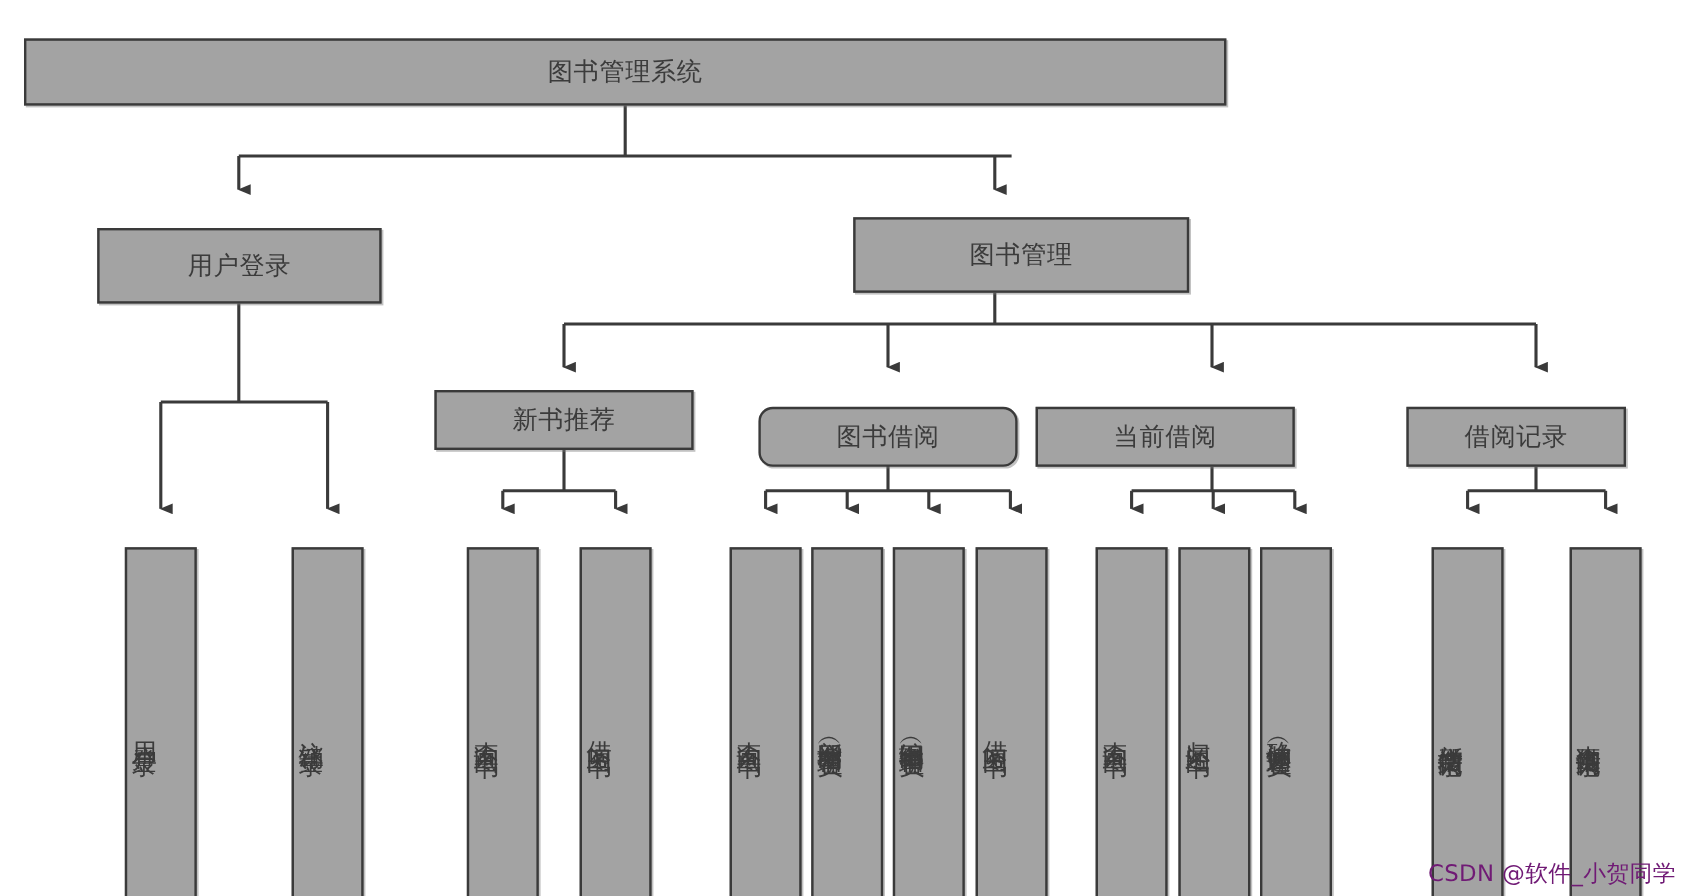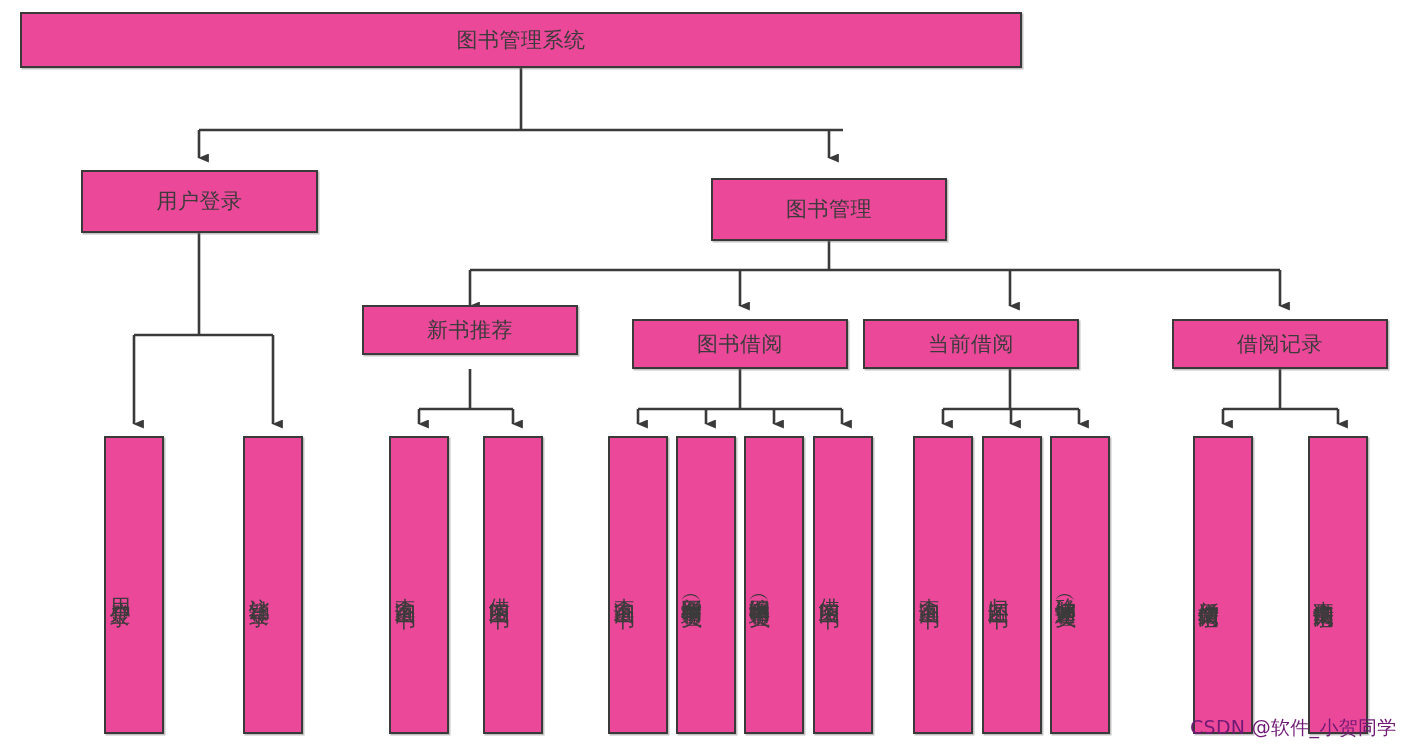--- a/index.html
+++ b/index.html
@@ -21,27 +21,28 @@
     position: absolute;
     left: 0;
     top: 0;
     width: 1405px;
     height: 747px;
   }
   .node {
     position: absolute;
     box-sizing: border-box;
     border: 2.4px solid #3a3a3a;
-    background: #ec4899;
+    background: #a3a3a3;
     color: #3b3b3b;
     display: flex;
     align-items: center;
     justify-content: center;
     z-index: 3;
     box-shadow: 1.5px 1.5px 0 0 rgba(120,120,120,0.45);
+    margin-top: 20px;
   }
   .node-label {
     font-size: 21px;
     line-height: 1.18;
     letter-spacing: 0.5px;
     color: #3b3b3b;
     white-space: nowrap;
     text-align: center;
   }
   .node.vertical {
@@ -127,34 +128,34 @@
     </g>
   </svg>
 
   <div class="node" style="left:20px; top:12px; width:1002px; height:56px;">
     <span class="node-label">图书管理系统</span>
   </div>
 
   <div class="node" style="left:81px; top:170px; width:237px; height:63px;">
     <span class="node-label">用户登录</span>
   </div>
-  <div class="node" style="left:711px; top:178px; width:236px; height:63px;">
+  <div class="node" style="left:711px; top:161px; width:280px; height:63px;">
     <span class="node-label">图书管理</span>
   </div>
 
   <div class="node" style="left:362px; top:305px; width:216px; height:50px;">
     <span class="node-label">新书推荐</span>
   </div>
-  <div class="node" style="left:632px; top:319px; width:216px; height:50px;">
+  <div class="node" style="left:632px; top:319px; width:216px; height:50px;border-radius:12px;">
     <span class="node-label">图书借阅</span>
   </div>
   <div class="node" style="left:863px; top:319px; width:216px; height:50px;">
     <span class="node-label">当前借阅</span>
   </div>
-  <div class="node" style="left:1172px; top:319px; width:216px; height:50px;">
+  <div class="node" style="left:1172px; top:319px; width:183px; height:50px;">
     <span class="node-label">借阅记录</span>
   </div>
 
   <div class="node vertical" style="left:104px; top:436px; width:60px; height:298px;">
     <span class="node-label">用户登录</span>
   </div>
   <div class="node vertical" style="left:243px; top:436px; width:60px; height:298px;">
     <span class="node-label">注销登录</span>
   </div>
 

